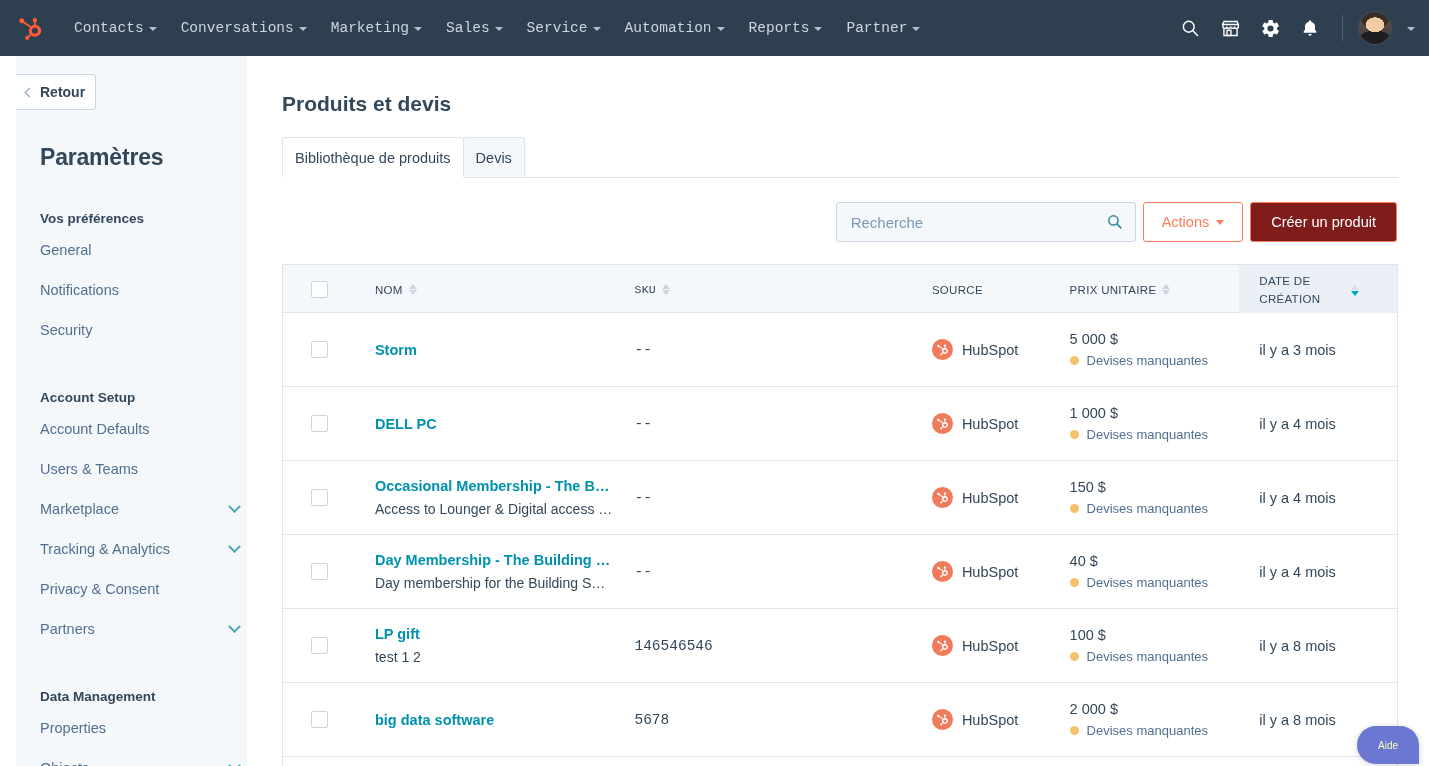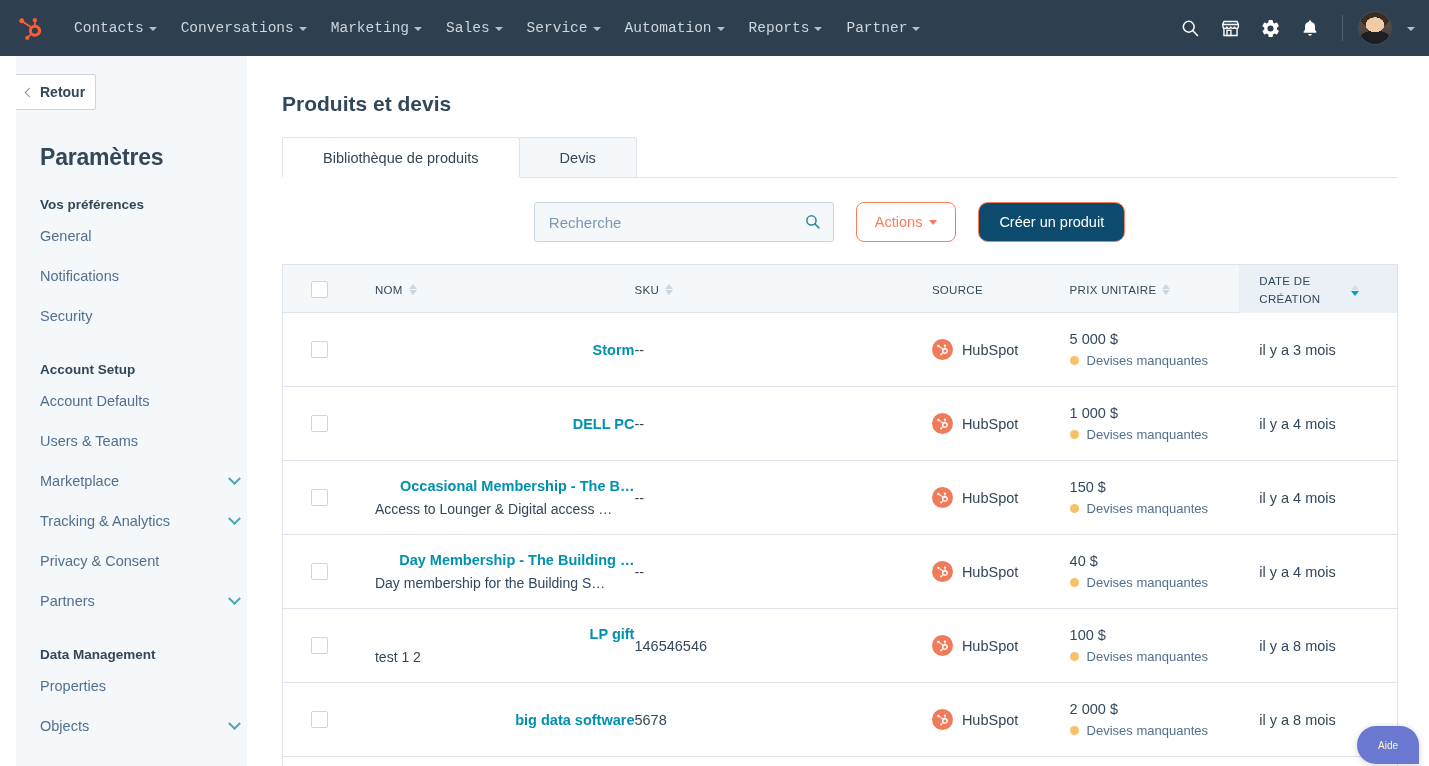--- a/index.html
+++ b/index.html
@@ -68,21 +68,21 @@
   .chev-left {
     width: 7px; height: 7px; border-left: 1.6px solid #7c98b6; border-bottom: 1.6px solid #7c98b6;
     transform: rotate(45deg); display: inline-block;
   }
   .settings-title {
     font-size: 23px; font-weight: 600; color: #33475b;
     margin: 34px 0 0 24px; letter-spacing: -0.2px;
   }
   .nav-section {
     font-size: 13.5px; font-weight: 700; color: #33475b;
-    margin: 26px 0 0 24px;
+    margin: 40px 0 0 24px;
   }
   .side-link {
     display: flex; align-items: center; justify-content: space-between;
     padding: 0 22px 0 24px; height: 40px; cursor: pointer;
     font-size: 14.5px; color: #516f90;
   }
   .side-link .chev-dn {
     width: 9px; height: 9px; border-right: 2px solid #52a5b8; border-bottom: 2px solid #52a5b8;
     transform: rotate(45deg) translate(-2px,-2px);
   }
@@ -97,97 +97,97 @@
   .page-title {
     font-size: 21px; font-weight: 600; color: #33475b;
     margin: 36px 0 0 35px;
   }
   .tabs {
     display: flex; align-items: flex-end; margin: 22px 0 0 35px;
     border-bottom: 1px solid #dfe3eb; width: 1116px; height: 40px;
   }
   .tab {
     height: 40px; display: flex; align-items: center; justify-content: flex-end;
-    padding: 0 40px; font-size: 14.5px; color: #33475b; cursor: pointer;
+    padding: 0 12px; font-size: 14.5px; color: #33475b; cursor: pointer;
     border: 1px solid #dfe3eb; border-bottom: none; background: #f5f8fa;
     border-radius: 3px 3px 0 0; margin-right: -1px; position: relative;
   }
   .tab.active {
     background: #fff; color: #33475b; font-weight: 400;
     box-shadow: 0 1px 0 0 #fff;
   }
   .tab.active::after {
     content: ""; position: absolute; left: 0; right: 0; bottom: -1px; height: 2px; background: #fff;
   }
 
   
   .toolbar {
-    display: flex; align-items: center; justify-content: center;
-    gap: 22px; margin: 24px 32px 0 15px;
+    display: flex; align-items: center; justify-content: flex-end;
+    gap: 7px; margin: 24px 32px 0 15px;
   }
   .search-box {
     position: relative; width: 300px; height: 40px;
     background: #f5f8fa; border: 1px solid #cbd6e2; border-radius: 3px;
     display: flex; align-items: center;
   }
   .search-box input {
     border: none; outline: none; background: transparent;
     font-family: "Liberation Sans", sans-serif; font-size: 15px; color: #33475b;
     padding: 0 36px 0 14px; width: 100%; height: 100%;
   }
   .search-box input::placeholder { color: #7c98b6; }
   .search-ico { position: absolute; right: 12px; top: 10px; color: #33889c; }
   .btn-secondary {
-    height: 40px; padding: 0 18px; border: 1px solid #ff7a59; border-radius: 8px;
+    height: 40px; padding: 0 18px; border: 1px solid #ff7a59; border-radius: 3px;
     background: #fff; color: #ff7a59; font-size: 14.5px; cursor: pointer;
     display: flex; align-items: center; gap: 7px; font-family: "Liberation Sans", sans-serif;
   }
   .caret-or {
     width: 0; height: 0; border-left: 4px solid transparent; border-right: 4px solid transparent;
     border-top: 5px solid #ff7a59;
   }
   .btn-primary {
-    height: 40px; padding: 0 20px; border: 1px solid #ff7a59; border-radius: 10px;
-    background: #0c4a6e; color: #fff; font-size: 14.5px; cursor: pointer;
+    height: 40px; padding: 0 20px; border: 1px solid #ff7a59; border-radius: 3px;
+    background: #7f1d1d; color: #fff; font-size: 14.5px; cursor: pointer;
     font-family: "Liberation Sans", sans-serif;
   }
 
   
   .table-wrap { margin: 22px 0 0 35px; width: 1116px; border: 1px solid #dfe3eb; border-bottom: none; }
   .thead {
     display: flex; background: #f5f8fa; height: 48px; border-bottom: 1px solid #dfe3eb;
   }
   .th {
     display: flex; align-items: center; gap: 6px;
     font-size: 11.5px; font-weight: 400; color: #33475b; letter-spacing: 0.3px;
     padding-top: 2px;
   }
   .th.sorted { background: #eaf0f6; height: 48px; }
   .col-check { width: 54px; display:flex; align-items:center; justify-content:flex-start; padding-left: 28px; }
   .col-nom   { width: 298px; padding-left: 38px; }
-  .col-sku   { width: 298px; padding-left: 0px; }
+  .col-sku   { width: 298px; padding-left: 0px; font-family: Liberation Mono, monospace; }
   .col-src   { width: 138px; }
   .col-prix  { width: 170px; }
   .col-date  { width: 158px; padding-left: 20px; }
   .sort-ico { display: flex; flex-direction: column; gap: 1px; }
   .tri-up { width:0;height:0;border-left:4px solid transparent;border-right:4px solid transparent;border-bottom:5px solid #cbd6e2; }
   .tri-dn { width:0;height:0;border-left:4px solid transparent;border-right:4px solid transparent;border-top:5px solid #cbd6e2; }
   .tri-dn.active { border-top-color: #00a4bd; }
   .tri-up.dim { border-bottom-color: #d6dfe8; }
   .chk {
     width: 17px; height: 17px; border: 1px solid #cbd6e2; border-radius: 2px; background: #fff;
     cursor: pointer; flex: none;
   }
   .tbody { }
   .tr {
     display: flex; align-items: center; min-height: 74px;
     border-bottom: 1px solid #dfe3eb; background: #fff;
   }
   .cell { display: flex; flex-direction: column; justify-content: center; }
-  .prod-name { font-size: 14.5px; color: #0091ae; font-weight: 600; cursor: pointer; white-space: nowrap; text-align: right; }
+  .prod-name { font-size: 14.5px; color: #0091ae; font-weight: 600; cursor: pointer; white-space: nowrap; }
   .prod-desc { font-size: 14px; color: #33475b; margin-top: 7px; white-space: nowrap; }
   .sku-val { font-size: 14.5px; color: #33475b; }
   .src { display: flex; align-items: center; gap: 9px; }
   .hs-sprocket {
     width: 21px; height: 21px; border-radius: 50%; background: #ef7b5a;
     display: flex; align-items: center; justify-content: center; flex: none;
   }
   .src-label { font-size: 14.5px; color: #33475b; }
   .price { font-size: 14.5px; color: #33475b; }
   .warn { display: flex; align-items: center; gap: 8px; margin-top: 6px; }

